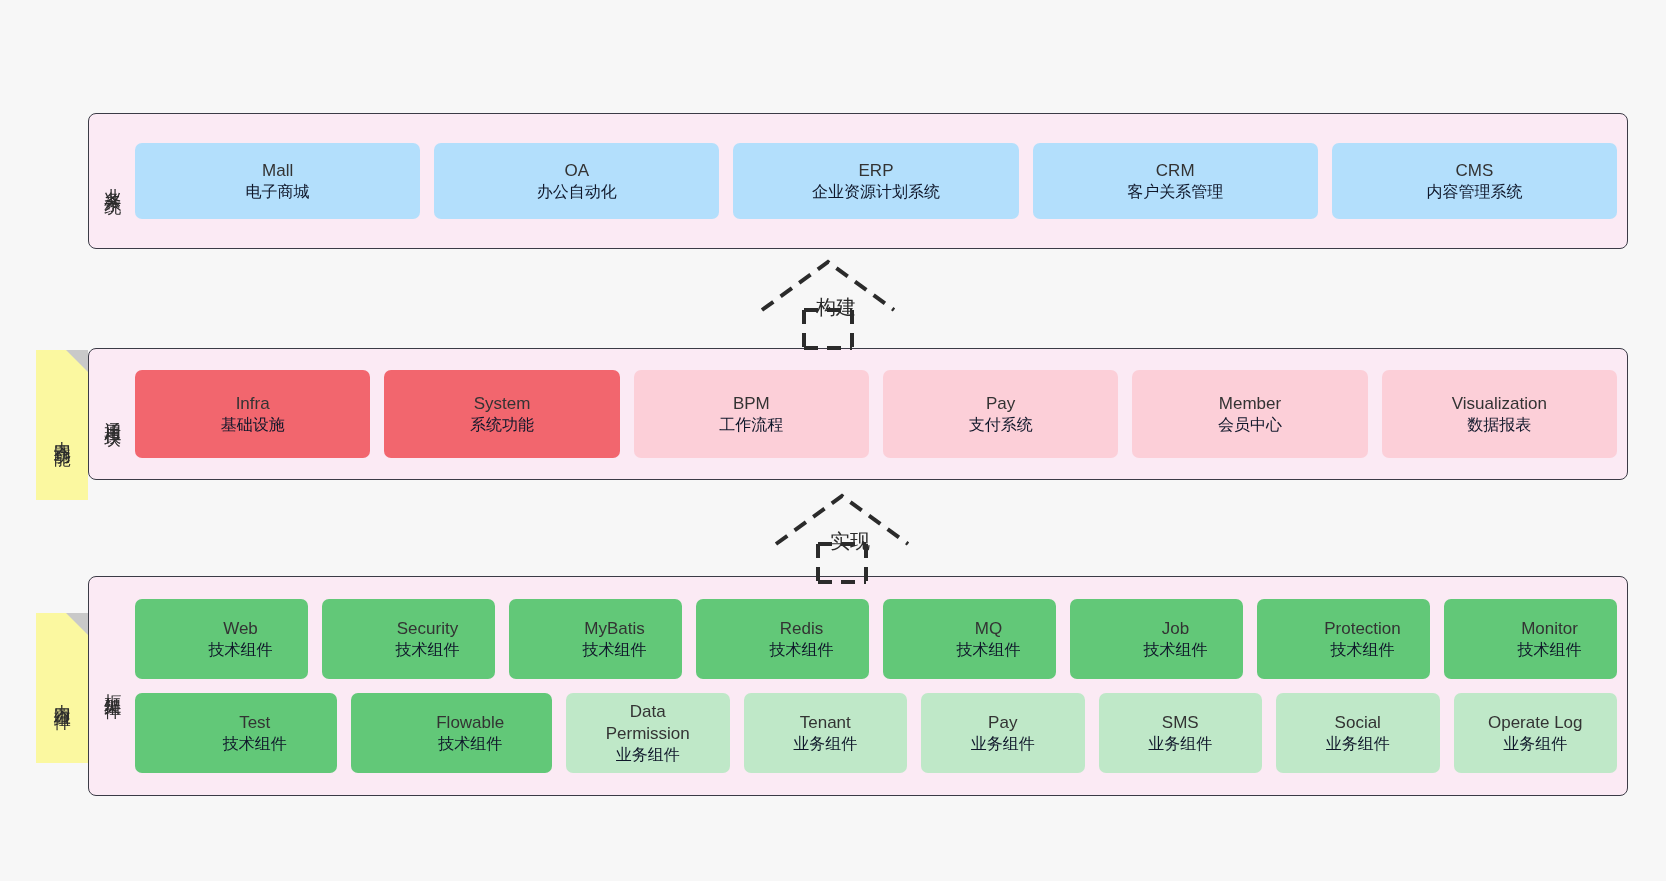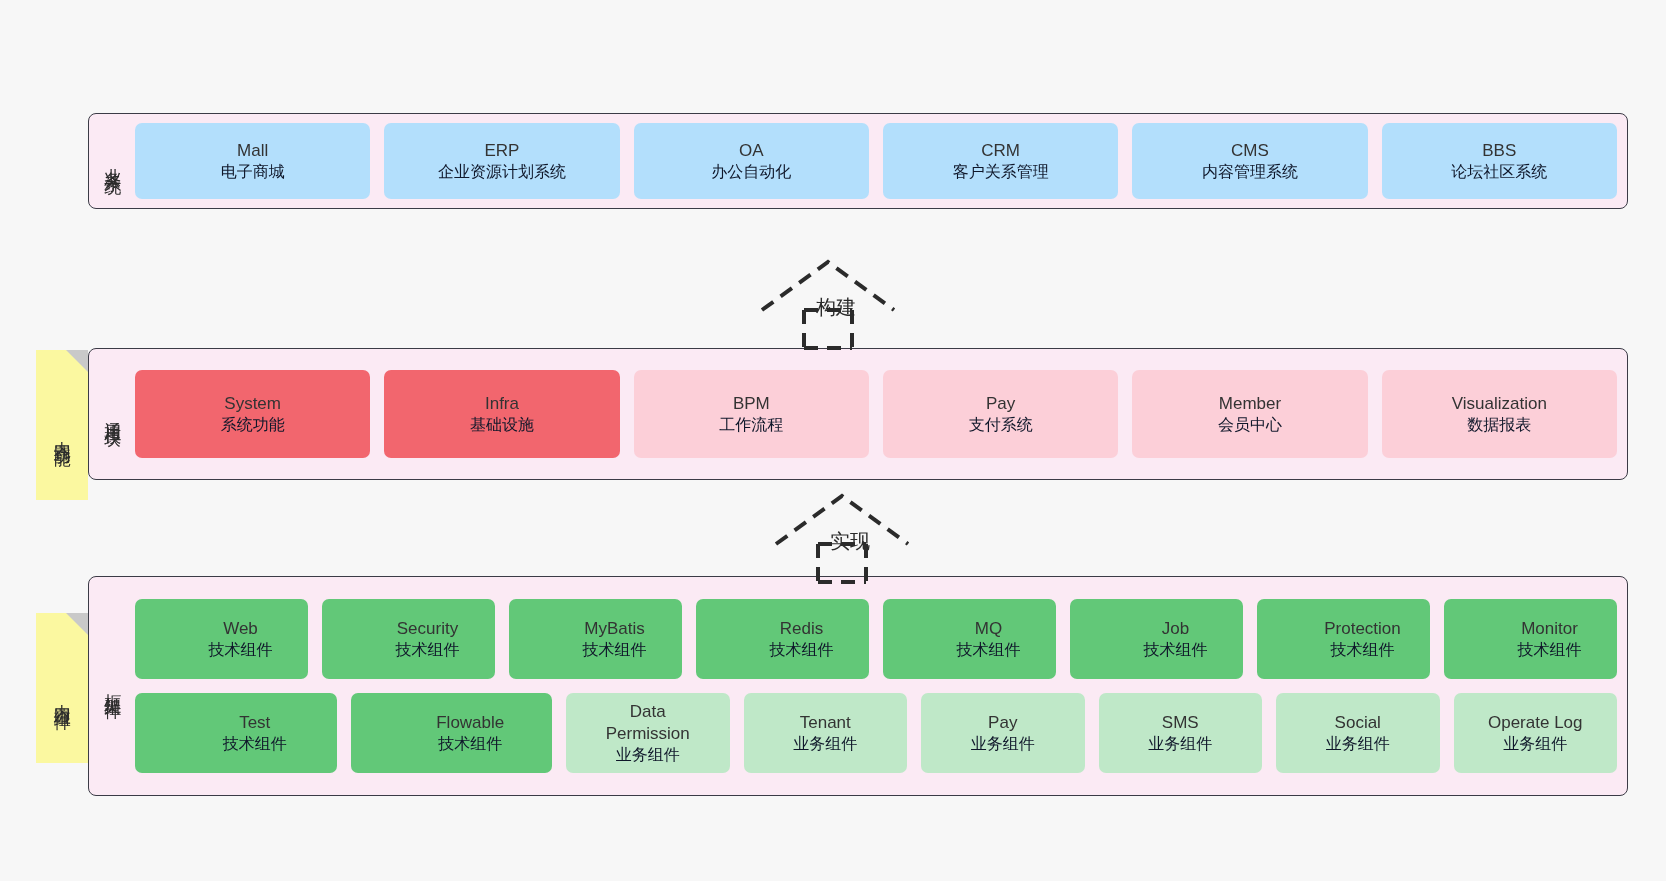--- a/index.html
+++ b/index.html
@@ -127,49 +127,45 @@
     color: #2b2b2b;
     background: transparent;
     white-space: nowrap;
   }
 </style>
 </head>
 <body>
 
 <div class="canvas">
 
-  <div class="layer" style="left:88px; top:113px; width:1540px; height:96px;">
+  <div class="layer" style="left:88px; top:113px; width:1540px; height:136px;">
     <div class="layer-label">
       <span>业务系统</span>
     </div>
     <div class="layer-body">
       <div class="row">
         <div class="card c-blue h-biz">
           <div class="t1">Mall</div>
           <div class="t2">电子商城</div>
         </div>
         <div class="card c-blue h-biz">
+          <div class="t1">OA</div>
+          <div class="t2">办公自动化</div>
+        </div>
+        <div class="card c-blue h-biz">
           <div class="t1">ERP</div>
           <div class="t2">企业资源计划系统</div>
         </div>
         <div class="card c-blue h-biz">
-          <div class="t1">OA</div>
-          <div class="t2">办公自动化</div>
-        </div>
-        <div class="card c-blue h-biz">
           <div class="t1">CRM</div>
           <div class="t2">客户关系管理</div>
         </div>
         <div class="card c-blue h-biz">
           <div class="t1">CMS</div>
           <div class="t2">内容管理系统</div>
-        </div>
-        <div class="card c-blue h-biz">
-          <div class="t1">BBS</div>
-          <div class="t2">论坛社区系统</div>
         </div>
       </div>
     </div>
   </div>
 
   <div class="connector" style="left:758px; top:258px; width:140px; height:92px;">
     <svg width="140" height="92" viewBox="0 0 140 92">
       <polyline points="4,52 70,4 136,52" fill="none" stroke="#2b2b2b" stroke-width="4" stroke-dasharray="14,9" stroke-linecap="butt"></polyline>
       <polyline points="46,52 46,90" fill="none" stroke="#2b2b2b" stroke-width="4" stroke-dasharray="14,9"></polyline>
       <polyline points="94,52 94,90" fill="none" stroke="#2b2b2b" stroke-width="4" stroke-dasharray="14,9"></polyline>
@@ -184,26 +180,26 @@
     <div class="sticky-text">内置功能</div>
   </div>
 
   <div class="layer" style="left:88px; top:348px; width:1540px; height:132px;">
     <div class="layer-label">
       <span>通用模块</span>
     </div>
     <div class="layer-body">
       <div class="row">
         <div class="card c-red h-mod">
+          <div class="t1">Infra</div>
+          <div class="t2">基础设施</div>
+        </div>
+        <div class="card c-red h-mod">
           <div class="t1">System</div>
           <div class="t2">系统功能</div>
-        </div>
-        <div class="card c-red h-mod">
-          <div class="t1">Infra</div>
-          <div class="t2">基础设施</div>
         </div>
         <div class="card c-pink h-mod">
           <div class="t1">BPM</div>
           <div class="t2">工作流程</div>
         </div>
         <div class="card c-pink h-mod">
           <div class="t1">Pay</div>
           <div class="t2">支付系统</div>
         </div>
         <div class="card c-pink h-mod">

